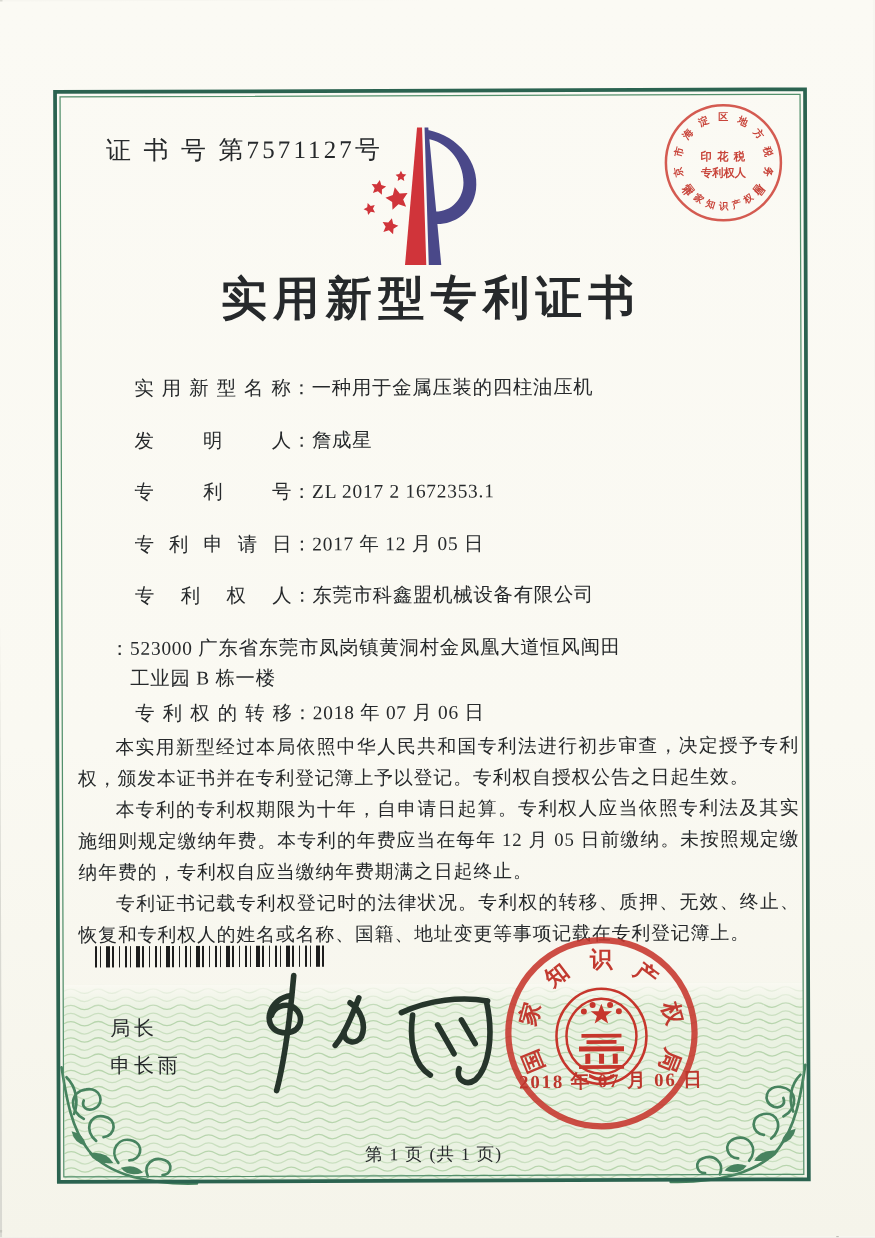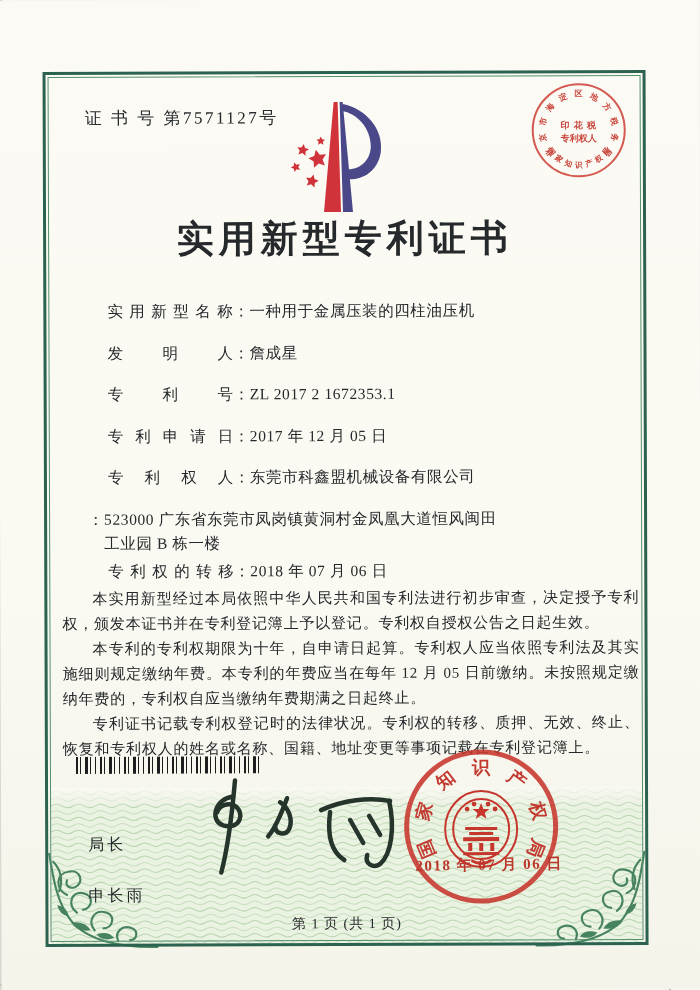--- a/index.html
+++ b/index.html
@@ -7,21 +7,21 @@
         font-family:"Liberation Serif","DejaVu Serif",serif;color:#26292b;}
   .edge-r{position:absolute;left:669px;top:0;width:2px;height:990px;background:#b9b9b2;}
   .edge-b{position:absolute;left:0;top:984px;width:700px;height:2px;background:#c6c6be;}
   .edge-l{position:absolute;left:0;top:0;width:2px;height:990px;background:#d9d9d2;}
   .paper{position:absolute;inset:0;transform:rotate(-0.2deg);background:linear-gradient(#fbfaf4 0%,#faf9f2 60%,#f5f4ea 100%);}
 
   .frame{position:absolute;left:44px;top:71px;width:603px;height:875px;box-sizing:border-box;
          border:3px solid #2b6350;z-index:2;pointer-events:none;}
   .frame::after{content:"";position:absolute;inset:2px;border:1px solid #53906c;}
 
-  .certno{position:absolute;left:86px;top:106px;font-size:17px;letter-spacing:2.5px;z-index:3;}
+  .certno{position:absolute;left:86px;top:106px;font-size:20px;letter-spacing:2.5px;z-index:3;}
 
   .logo{position:absolute;left:288px;top:100px;width:108px;height:118px;z-index:3;}
 
   .title{position:absolute;left:44px;top:214px;width:603px;text-align:center;font-size:37px;
          font-weight:700;letter-spacing:5px;z-index:3;}
 
   .fields{position:absolute;left:88px;top:299px;width:545px;font-size:15.5px;letter-spacing:.6px;z-index:3;}
   .frow{display:flex;align-items:flex-start;line-height:24px;margin-bottom:17.5px;}
   .flabel{display:inline-block;width:126px;text-align:justify;text-align-last:justify;flex:none;margin-left:20px;}
   .fcolon{flex:none;width:16px;}
@@ -45,21 +45,21 @@
   .band{position:absolute;left:50px;top:787px;width:591px;height:156px;z-index:1;
         background:#eaf2e2;overflow:visible;}
   .band .waves{position:absolute;left:0;top:0;}
   .band::before{content:"";position:absolute;left:0;top:0;right:0;height:20px;
         background:linear-gradient(#faf9f2,rgba(250,249,242,0));z-index:1;}
   .orn{position:absolute;bottom:-10px;width:118px;height:108px;z-index:4;}
   .orn-l{left:-8px;}
   .orn-r{right:-8px;transform:scaleX(-1);}
 
   .director{position:absolute;left:87px;top:808px;z-index:3;font-size:16px;letter-spacing:3px;line-height:30px;}
-  .director div{white-space:nowrap;margin-top:21px;}
+  .director div{white-space:nowrap;}
   .sig{position:absolute;left:182px;top:770px;width:225px;height:110px;z-index:4;}
 
   .seal{position:absolute;left:403px;top:750px;width:154px;height:154px;z-index:4;
         border-radius:50%;border:5px solid rgba(198,54,44,.88);box-sizing:border-box;}
   .seal-arc{position:absolute;inset:0;font-weight:700;font-size:18px;color:#c23a30;}
   .arc-ch{position:absolute;left:50%;top:50%;transform-origin:center;line-height:1;}
   .emblem{position:absolute;left:50%;top:50%;transform:translate(-50%,-47%);}
   .seal-date{position:absolute;left:414px;top:856px;z-index:5;color:#bd362c;font-size:15px;
         font-weight:600;letter-spacing:1.5px;white-space:nowrap;transform:rotate(-.8deg);}
 

